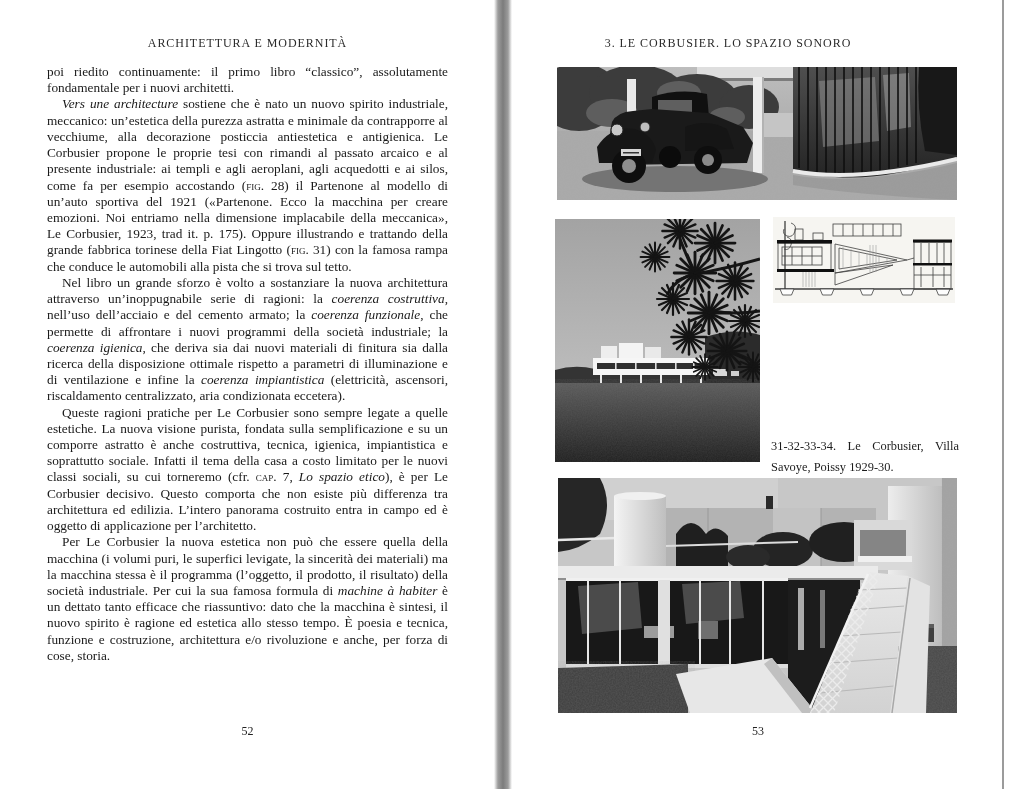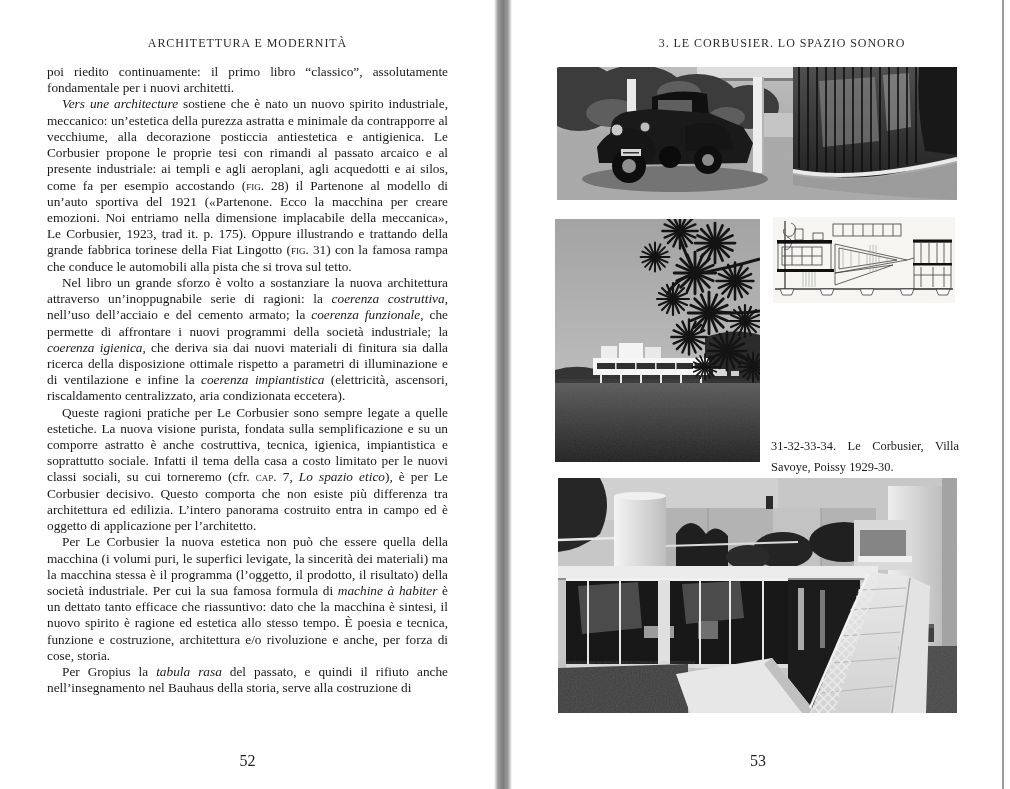--- a/index.html
+++ b/index.html
@@ -1,27 +1,27 @@
 <!DOCTYPE html>
 <html lang="it"><head>
 <meta charset="utf-8">
 <style>
   html,body{margin:0;padding:0;background:#ffffff;}
   #spread{position:relative;width:1010px;height:789px;background:#ffffff;overflow:hidden;
           font-family:"Liberation Serif","DejaVu Serif",serif;color:#1d1d1d;}
   .running-head{position:absolute;top:36px;font-size:12px;letter-spacing:0.95px;color:#2b2b2b;
                 text-align:center;white-space:nowrap;}
   .head-left{left:47px;width:401px;}
-  .head-right{left:580px;width:404px;}
+  .head-right{left:526px;width:404px;}
   .body-text{position:absolute;left:47px;top:64px;width:401px;height:686px;overflow:hidden;
              font-size:13.3px;line-height:16.22px;text-align:justify;color:#191919;}
   .body-text p{margin:0;}
   .body-text p.ind{text-indent:15px;font-family:Liberation Serif, serif;}
   .sc{font-variant:small-caps;}
-  .page-num{position:absolute;top:752px;font-size:16px;text-align:center;color:#222;}
+  .page-num{position:absolute;top:724px;font-size:12px;text-align:center;color:#222;}
   .num-left{left:47px;width:401px;}
   .num-right{left:556px;width:404px;}
   .caption{position:absolute;left:771px;top:436px;width:188px;font-size:12.4px;line-height:21px;
            text-align:justify;color:#1c1c1c;}
   figure{position:absolute;margin:0;padding:0;}
   figure svg{display:block;}
   #fig-car{left:557px;top:67px;width:400px;height:133px;}
   #fig-tree{left:555px;top:219px;width:205px;height:243px;}
   #fig-section{left:773px;top:217px;width:182px;height:86px;}
   #fig-roof{left:558px;top:478px;width:399px;height:235px;}
@@ -35,21 +35,20 @@
 <div id="spread">
 
   <div>
     <div class="running-head head-left">ARCHITETTURA E MODERNITÀ</div>
     <div class="body-text">
         <p><span>poi riedito continuamente: il primo libro “classico”, assolutamente fondamentale per i nuovi architetti.</span></p>
         <p class="ind"><i>Vers une architecture</i><span> sostiene che è nato un nuovo spirito industriale, meccanico: un’estetica della purezza astratta e minimale da contrapporre al vecchiume, alla decorazione posticcia antiestetica e antigienica. Le Corbusier propone le proprie tesi con rimandi al passato arcaico e al presente industriale: ai templi e agli aeroplani, agli acquedotti e ai silos, come fa per esempio accostando (</span><span class="sc">fig.</span><span> 28) il Partenone al modello di un’auto sportiva del 1921 («Partenone. Ecco la macchina per creare emozioni. Noi entriamo nella dimensione implacabile della meccanica», Le Corbusier, 1923, trad it. p. 175). Oppure illustrando e trattando della grande fabbrica torinese della Fiat Lingotto (</span><span class="sc">fig.</span><span> 31) con la famosa rampa che conduce le automobili alla pista che si trova sul tetto.</span></p>
         <p class="ind"><span>Nel libro un grande sforzo è volto a sostanziare la nuova architettura attraverso un’inoppugnabile serie di ragioni: la </span><i>coerenza costruttiva</i><span>, nell’uso dell’acciaio e del cemento armato; la </span><i>coerenza funzionale</i><span>, che permette di affrontare i nuovi programmi della società industriale; la </span><i>coerenza igienica</i><span>, che deriva sia dai nuovi materiali di finitura sia dalla ricerca della disposizione ottimale rispetto a parametri di illuminazione e di ventilazione e infine la </span><i>coerenza impiantistica</i><span> (elettricità, ascensori, riscaldamento centralizzato, aria condizionata eccetera).</span></p>
         <p class="ind"><span>Queste ragioni pratiche per Le Corbusier sono sempre legate a quelle estetiche. La nuova visione purista, fondata sulla semplificazione e su un comporre astratto è anche costruttiva, tecnica, igienica, impiantistica e soprattutto sociale. Infatti il tema della casa a costo limitato per le nuovi classi sociali, su cui torneremo (cfr. </span><span class="sc">cap.</span><span> 7, </span><i>Lo spazio etico</i><span>), è per Le Corbusier decisivo. Questo comporta che non esiste più differenza tra architettura ed edilizia. L’intero panorama costruito entra in campo ed è oggetto di applicazione per l’architetto.</span></p>
         <p class="ind"><span>Per Le Corbusier la nuova estetica non può che essere quella della macchina (i volumi puri, le superfici levigate, la sincerità dei materiali) ma la macchina stessa è il programma (l’oggetto, il prodotto, il risultato) della società industriale. Per cui la sua famosa formula di </span><i>machine à habiter</i><span> è un dettato tanto efficace che riassuntivo: dato che la macchina è sintesi, il nuovo spirito è ragione ed estetica allo stesso tempo. È poesia e tecnica, funzione e costruzione, architettura e/o rivoluzione e anche, per forza di cose, storia.</span></p>
-        <p class="ind"><span>Per Gropius la </span><i>tabula rasa</i><span> del passato, e quindi il rifiuto anche nell’insegnamento nel Bauhaus della storia, serve alla costruzione di</span></p>
       </div>
     <div class="page-num num-left">52</div>
   </div>
 
   <div>
     <div class="running-head head-right">3. LE CORBUSIER. LO SPAZIO SONORO</div>
 
     <figure id="fig-car">
       <svg viewBox="0 0 400 133" width="400" height="133">
         <defs>

